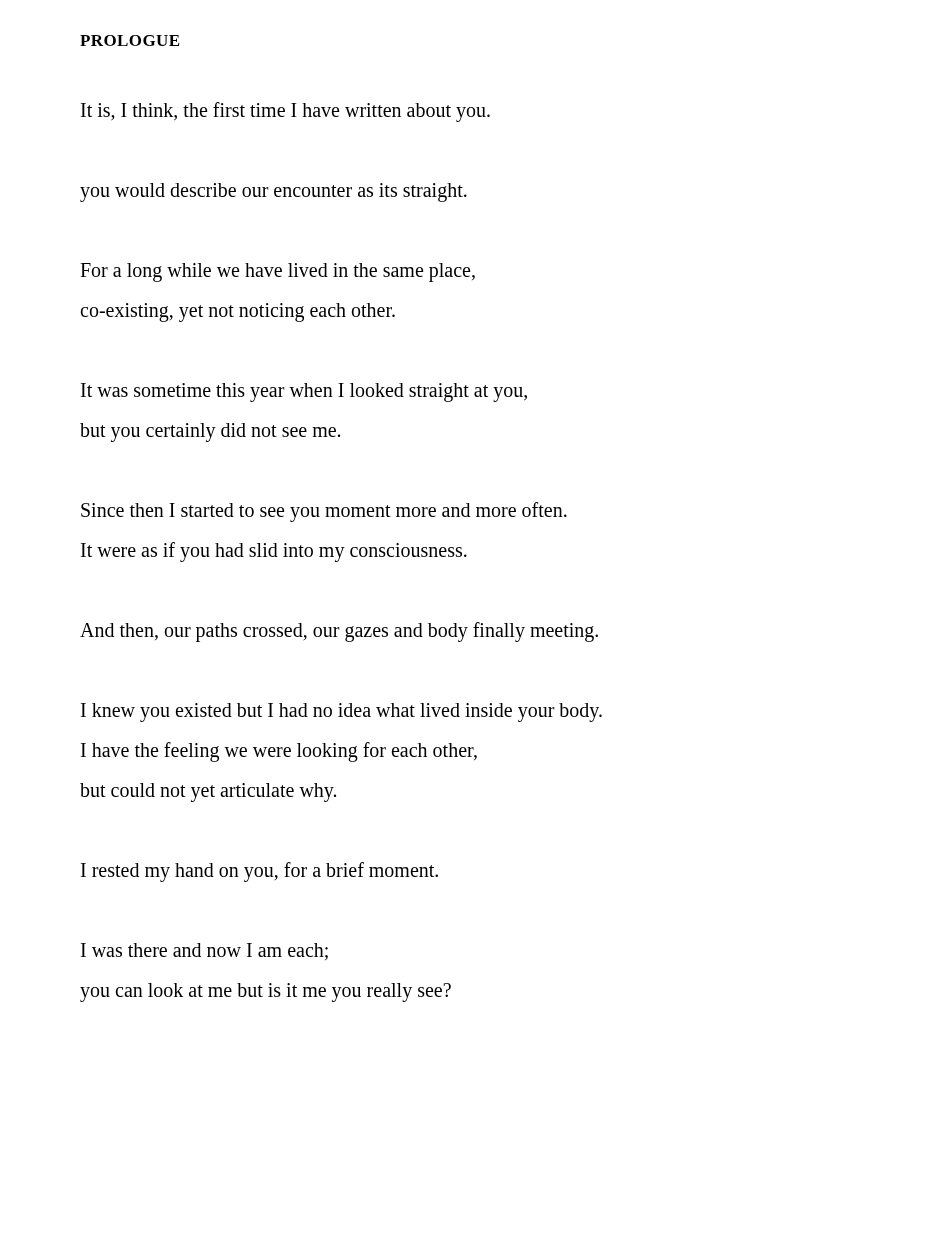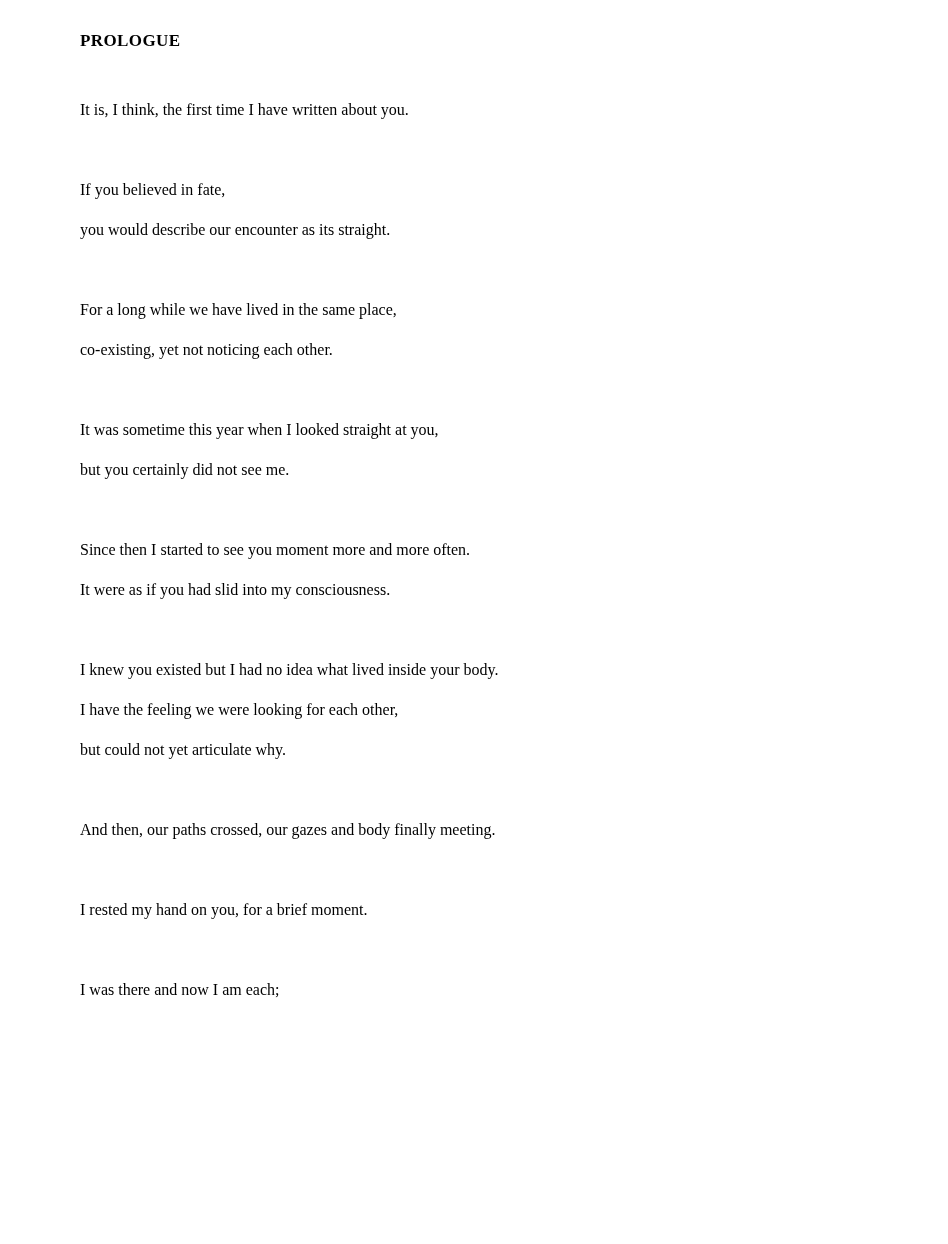--- a/index.html
+++ b/index.html
@@ -25,70 +25,70 @@
     font-weight: bold;
     line-height: 22px;
     letter-spacing: 0.4px;
     margin: 0 0 38px 0;
   }
   .stanza {
     margin: 0 0 40px 0;
   }
   .line {
     margin: 0;
-    font-size: 16px;
+    font-size: 20px;
     line-height: 40px;
     white-space: nowrap;
   }
 </style>
 </head>
 <body>
 
 <div class="page">
   <h1 class="poem-title">PROLOGUE</h1>
 
   <div>
 
     <div class="stanza">
       <p class="line">It is, I think, the first time I have written about you.</p>
     </div>
 
     <div class="stanza">
-      <p class="line">If you believed in fate,</p>
       <p class="line">you would describe our encounter as its straight.</p>
     </div>
 
     <div class="stanza">
       <p class="line">For a long while we have lived in the same place,</p>
       <p class="line">co-existing, yet not noticing each other.</p>
     </div>
 
     <div class="stanza">
       <p class="line">It was sometime this year when I looked straight at you,</p>
       <p class="line">but you certainly did not see me.</p>
     </div>
 
     <div class="stanza">
       <p class="line">Since then I started to see you moment more and more often.</p>
       <p class="line">It were as if you had slid into my consciousness.</p>
     </div>
 
     <div class="stanza">
+      <p class="line">And then, our paths crossed, our gazes and body finally meeting.</p>
+    </div>
+
+    <div class="stanza">
       <p class="line">I knew you existed but I had no idea what lived inside your body.</p>
       <p class="line">I have the feeling we were looking for each other,</p>
       <p class="line">but could not yet articulate why.</p>
-    </div>
-
-    <div class="stanza">
-      <p class="line">And then, our paths crossed, our gazes and body finally meeting.</p>
     </div>
 
 
     <div class="stanza">
       <p class="line">I rested my hand on you, for a brief moment.</p>
     </div>
 
     <div class="stanza">
       <p class="line">I was there and now I am each;</p>
+      <p class="line">you can look at me but is it me you really see?</p>
     </div>
 
   </div>
 </div>
 
 </body></html>

